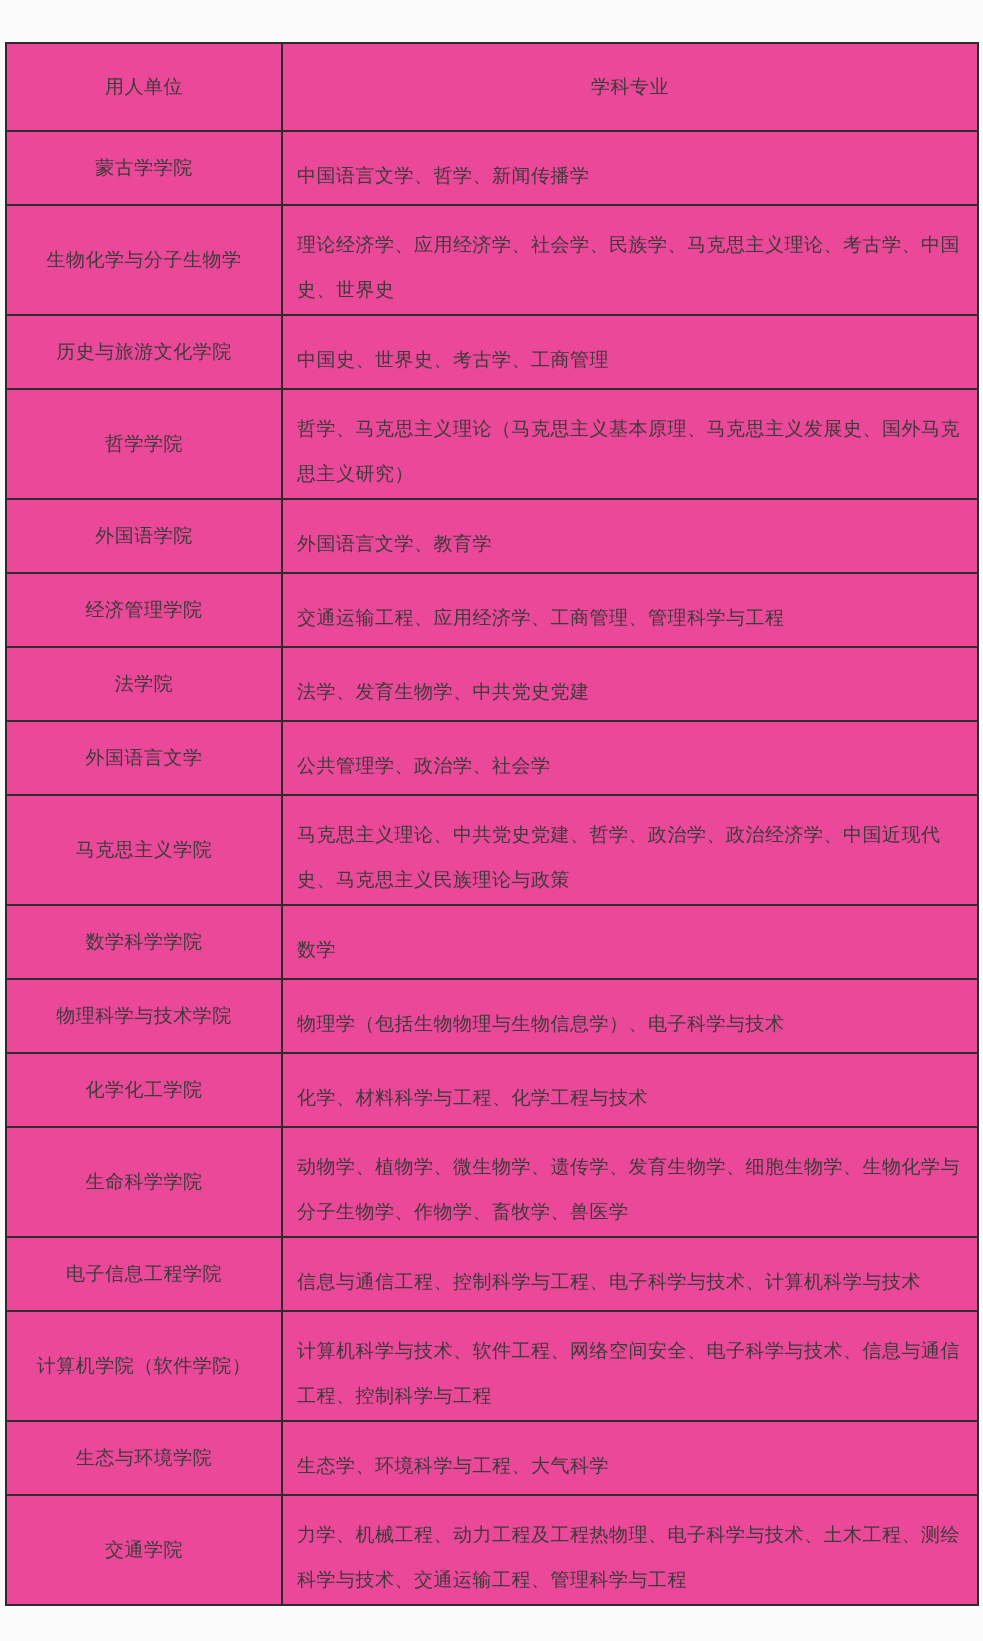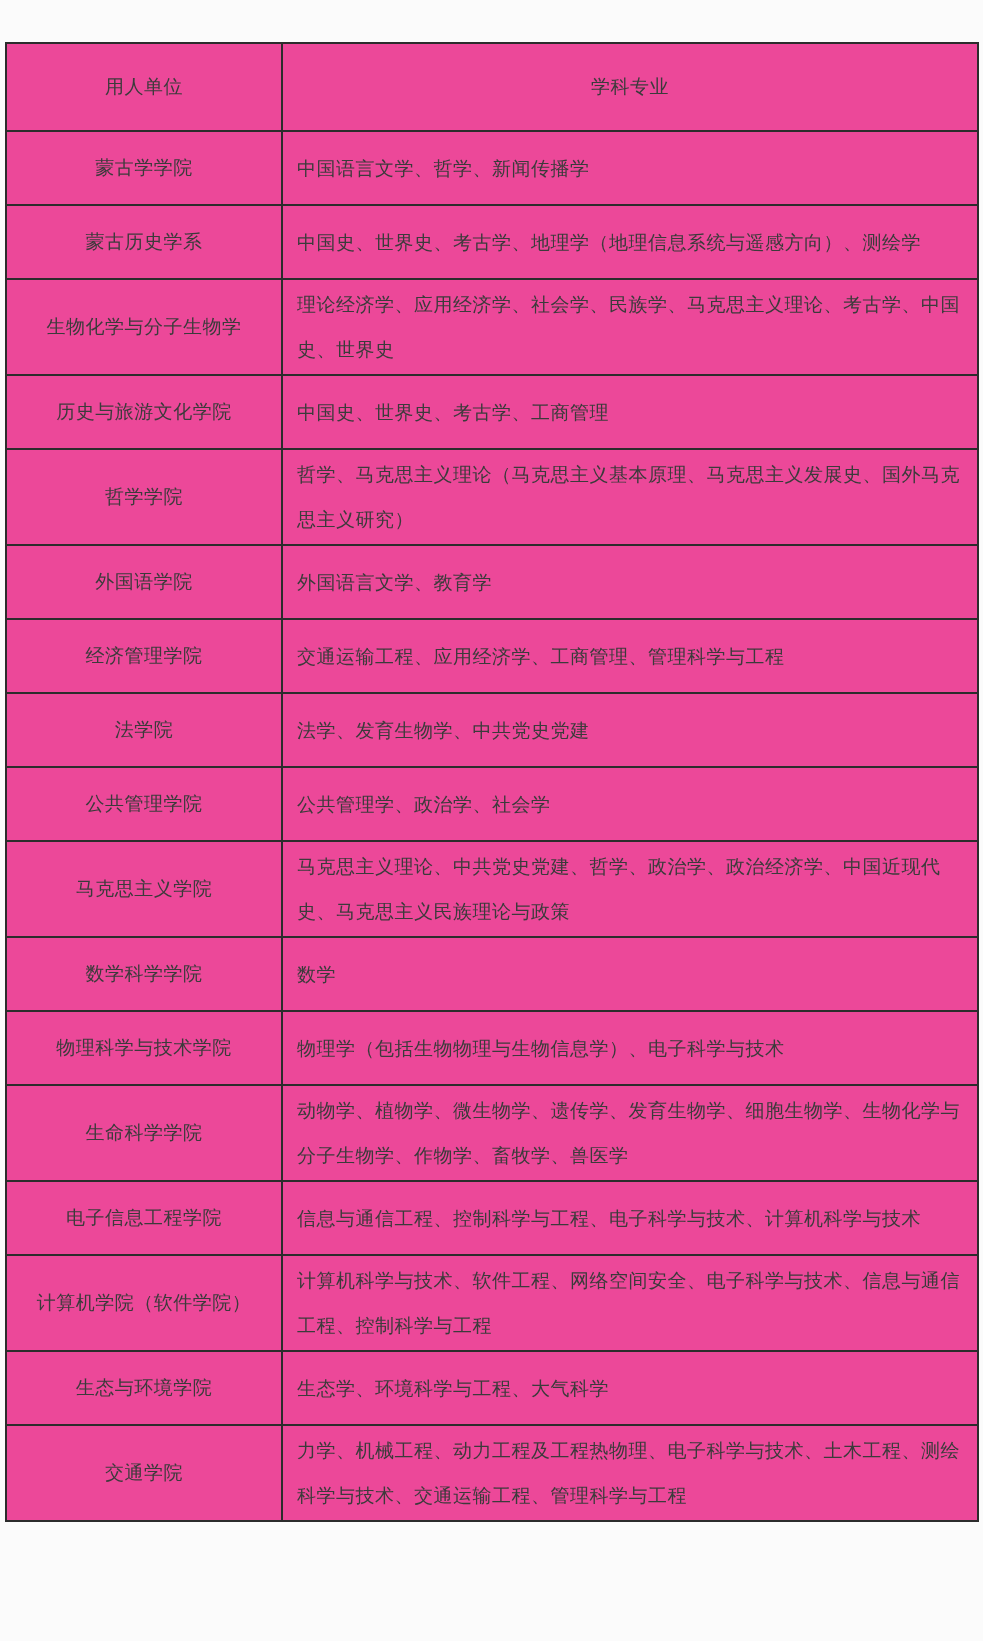--- a/index.html
+++ b/index.html
@@ -45,21 +45,21 @@
   }
   td.unit-cell {
     height: 72px;
     text-align: center;
     line-height: 26px;
     padding: 0 0;
   }
   td.majors-cell {
     text-align: left;
     line-height: 45px;
-    padding: 2px 12px 2px 14px;
+    padding: 16px 12px 2px 14px;
     font-family: Liberation Serif, serif;
   }
 </style>
 </head>
 <body>
 
 <div class="page">
   <table class="recruit-table">
     <colgroup>
       <col class="col-unit">
@@ -70,24 +70,20 @@
         <th class="header-cell">用人单位</th>
         <th class="header-cell">学科专业</th>
       </tr>
     </thead>
     <tbody id="table-body">
   <tr class="body-row">
     <td class="unit-cell">蒙古学学院</td>
     <td class="majors-cell">中国语言文学、哲学、新闻传播学</td>
   </tr>
 
-  <tr class="body-row">
-    <td class="unit-cell">蒙古历史学系</td>
-    <td class="majors-cell">中国史、世界史、考古学、地理学（地理信息系统与遥感方向）、测绘学</td>
-  </tr>
 
   <tr class="body-row">
     <td class="unit-cell">生物化学与分子生物学</td>
     <td class="majors-cell">理论经济学、应用经济学、社会学、民族学、马克思主义理论、考古学、中国史、世界史</td>
   </tr>
 
 
   <tr class="body-row">
     <td class="unit-cell">历史与旅游文化学院</td>
     <td class="majors-cell">中国史、世界史、考古学、工商管理</td>
@@ -107,39 +103,43 @@
     <td class="unit-cell">经济管理学院</td>
     <td class="majors-cell">交通运输工程、应用经济学、工商管理、管理科学与工程</td>
   </tr>
 
   <tr class="body-row">
     <td class="unit-cell">法学院</td>
     <td class="majors-cell">法学、发育生物学、中共党史党建</td>
   </tr>
 
   <tr class="body-row">
-    <td class="unit-cell">公共管理学院</td>
+    <td class="unit-cell">外国语言文学</td>
     <td class="majors-cell">公共管理学、政治学、社会学</td>
   </tr>
 
   <tr class="body-row">
     <td class="unit-cell">马克思主义学院</td>
     <td class="majors-cell">马克思主义理论、中共党史党建、哲学、政治学、政治经济学、中国近现代史、马克思主义民族理论与政策</td>
   </tr>
 
   <tr class="body-row">
     <td class="unit-cell">数学科学学院</td>
     <td class="majors-cell">数学</td>
   </tr>
 
   <tr class="body-row">
     <td class="unit-cell">物理科学与技术学院</td>
     <td class="majors-cell">物理学（包括生物物理与生物信息学）、电子科学与技术</td>
   </tr>
 
+  <tr class="body-row">
+    <td class="unit-cell">化学化工学院</td>
+    <td class="majors-cell">化学、材料科学与工程、化学工程与技术</td>
+  </tr>
 
   <tr class="body-row">
     <td class="unit-cell">生命科学学院</td>
     <td class="majors-cell">动物学、植物学、微生物学、遗传学、发育生物学、细胞生物学、生物化学与分子生物学、作物学、畜牧学、兽医学</td>
   </tr>
 
   <tr class="body-row">
     <td class="unit-cell">电子信息工程学院</td>
     <td class="majors-cell">信息与通信工程、控制科学与工程、电子科学与技术、计算机科学与技术</td>
   </tr>

